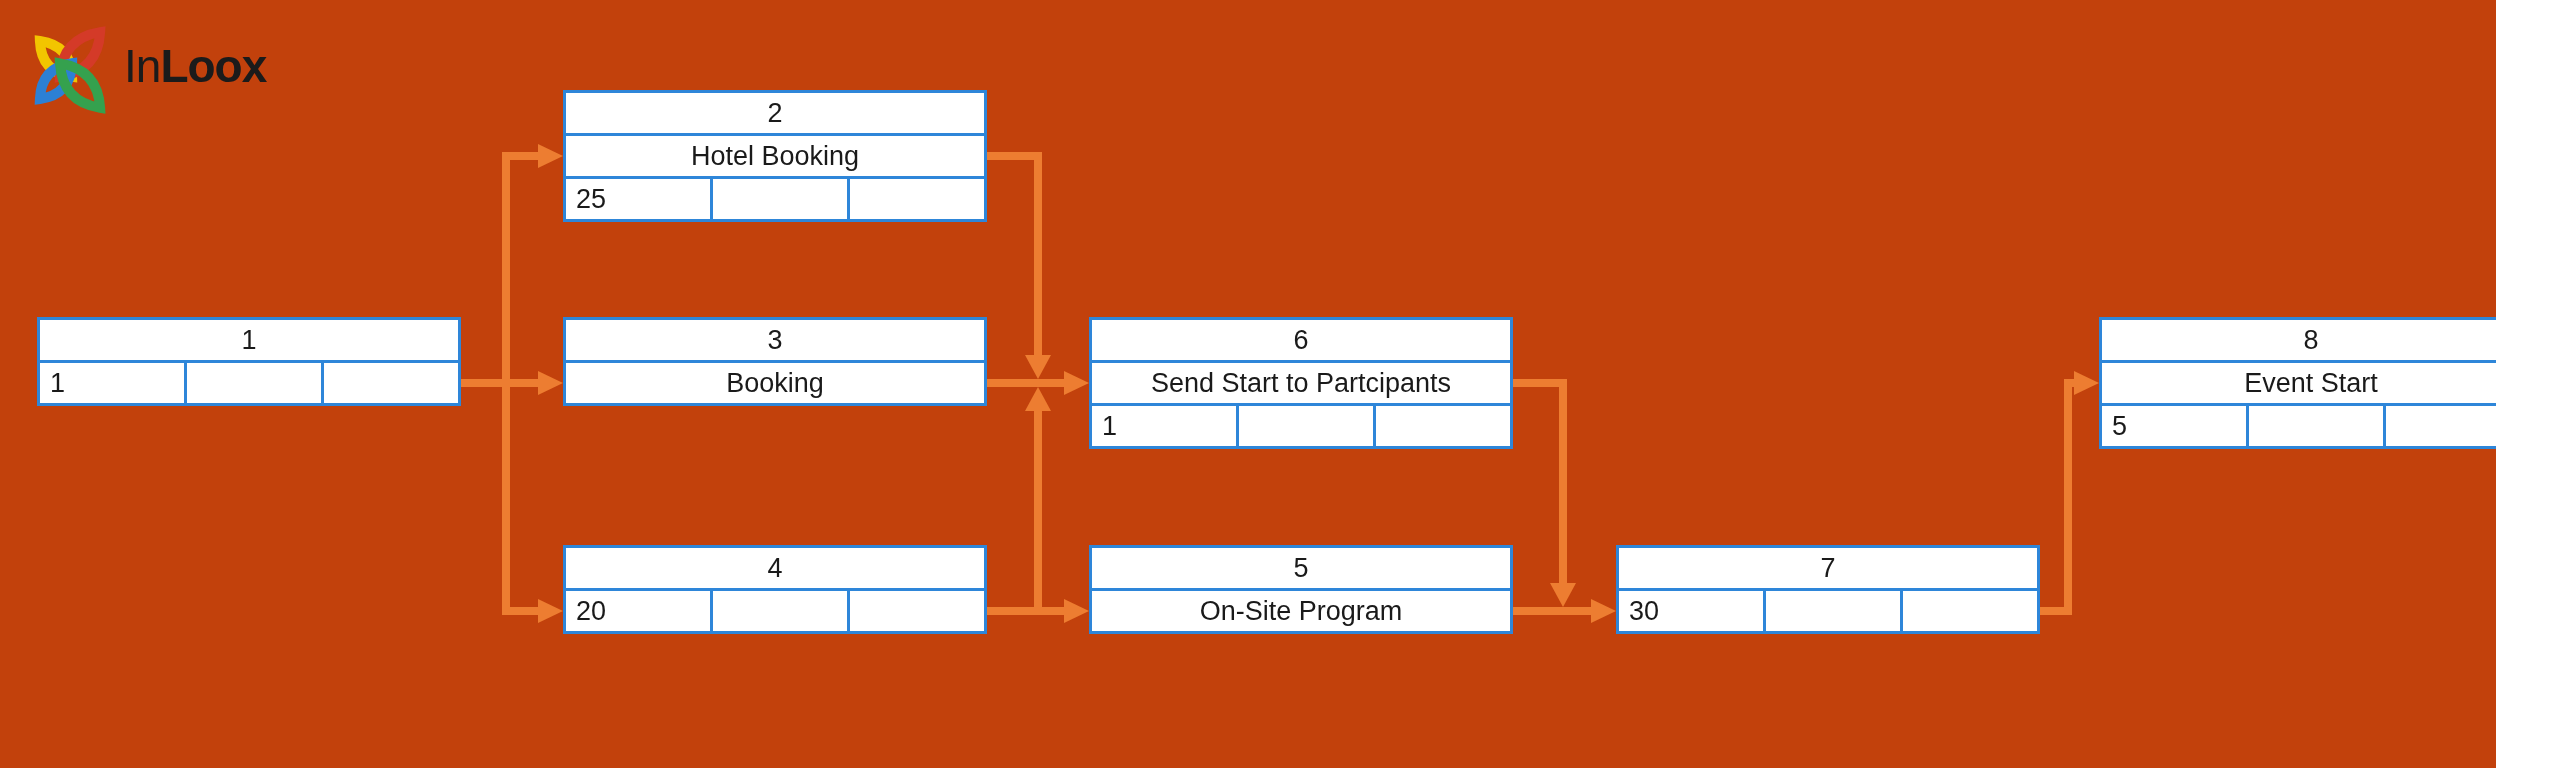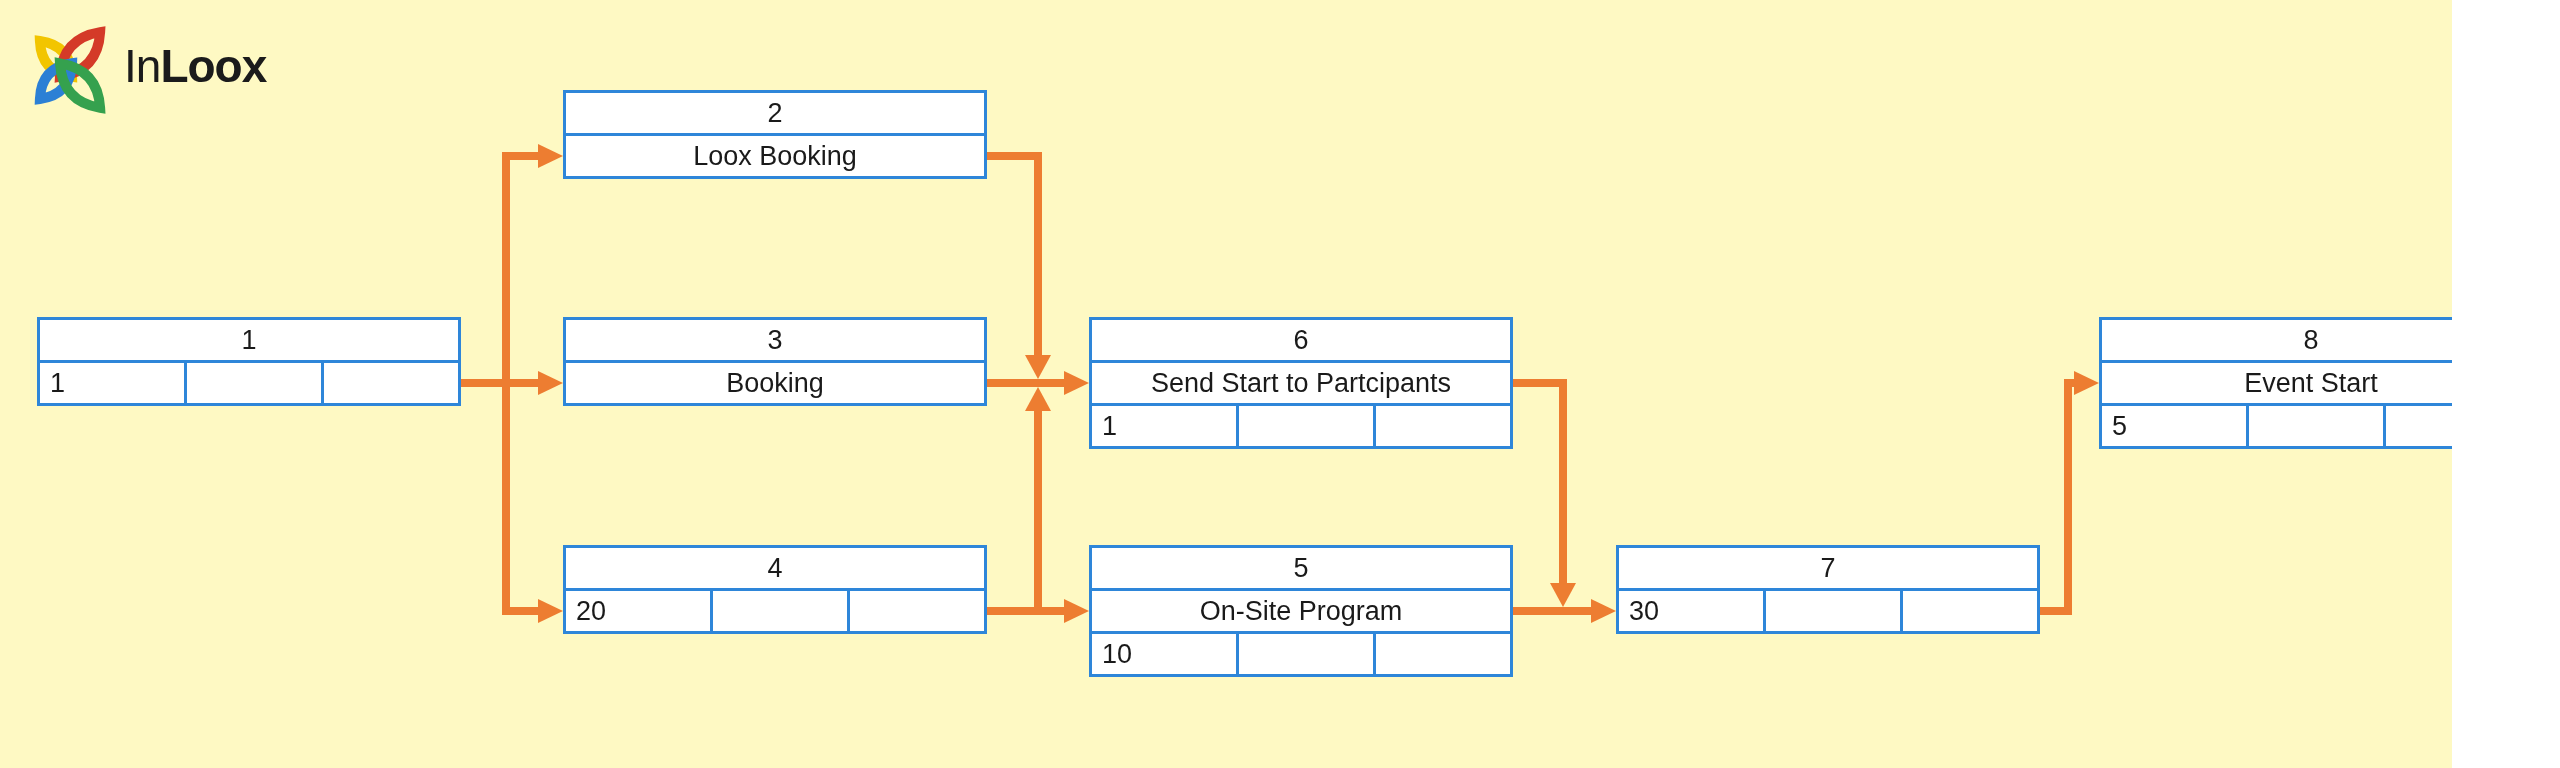--- a/index.html
+++ b/index.html
@@ -2,22 +2,22 @@
 <html><head>
 <meta charset="utf-8">
 <style>
   :root{
     --blue:#2E86D9;
     --orange:#ED7D31;
     --ink:#1A1A1A;
   }
   html,body{margin:0;padding:0;background:#fff;}
   #stage{
-    position:relative;width:2452px;height:768px;background:#fef9c3;overflow:hidden;
-    font-family:"Liberation Sans", sans-serif;color:var(--ink);
+    position:relative;width:2452px;height:768px;background:#c2410c;overflow:hidden;
+    font-family:"Liberation Sans", sans-serif;color:var(--ink);padding-left:44px;
   }
 
   
   #logo{position:absolute;left:22px;top:16px;height:100px;display:flex;align-items:center;}
   #logo .wordmark{font-size:46px;letter-spacing:-1px;margin-left:6px;color:#1B1B1B;line-height:1;}
   #logo .wordmark .bold{font-weight:700;}
 
   
   .node{
     position:absolute;width:418px;background:#fff;
@@ -69,45 +69,45 @@
     <div class="row">1</div>
     <div class="row cells">
       <div class="cell duration">1</div>
       <div class="cell"></div>
       <div class="cell"></div>
     </div>
   </div>
 
   <div class="node" style="left:563px;top:90px;">
     <div class="row">2</div>
-    <div class="row">Loox Booking</div>
+    <div class="row">Hotel Booking</div>
+    <div class="row cells">
+      <div class="cell duration">25</div>
+      <div class="cell"></div>
+      <div class="cell"></div>
+    </div>
   </div>
 
   <div class="node" style="left:563px;top:317px;">
     <div class="row">3</div>
     <div class="row">Booking</div>
   </div>
 
   <div class="node" style="left:563px;top:545px;">
     <div class="row">4</div>
     <div class="row cells">
       <div class="cell duration">20</div>
       <div class="cell"></div>
       <div class="cell"></div>
     </div>
   </div>
 
   <div class="node" style="left:1089px;top:545px;">
     <div class="row">5</div>
     <div class="row">On-Site Program</div>
-    <div class="row cells">
-      <div class="cell duration">10</div>
-      <div class="cell"></div>
-      <div class="cell"></div>
-    </div>
   </div>
 
   <div class="node" style="left:1089px;top:317px;">
     <div class="row">6</div>
     <div class="row">Send Start to Partcipants</div>
     <div class="row cells">
       <div class="cell duration">1</div>
       <div class="cell"></div>
       <div class="cell"></div>
     </div>

